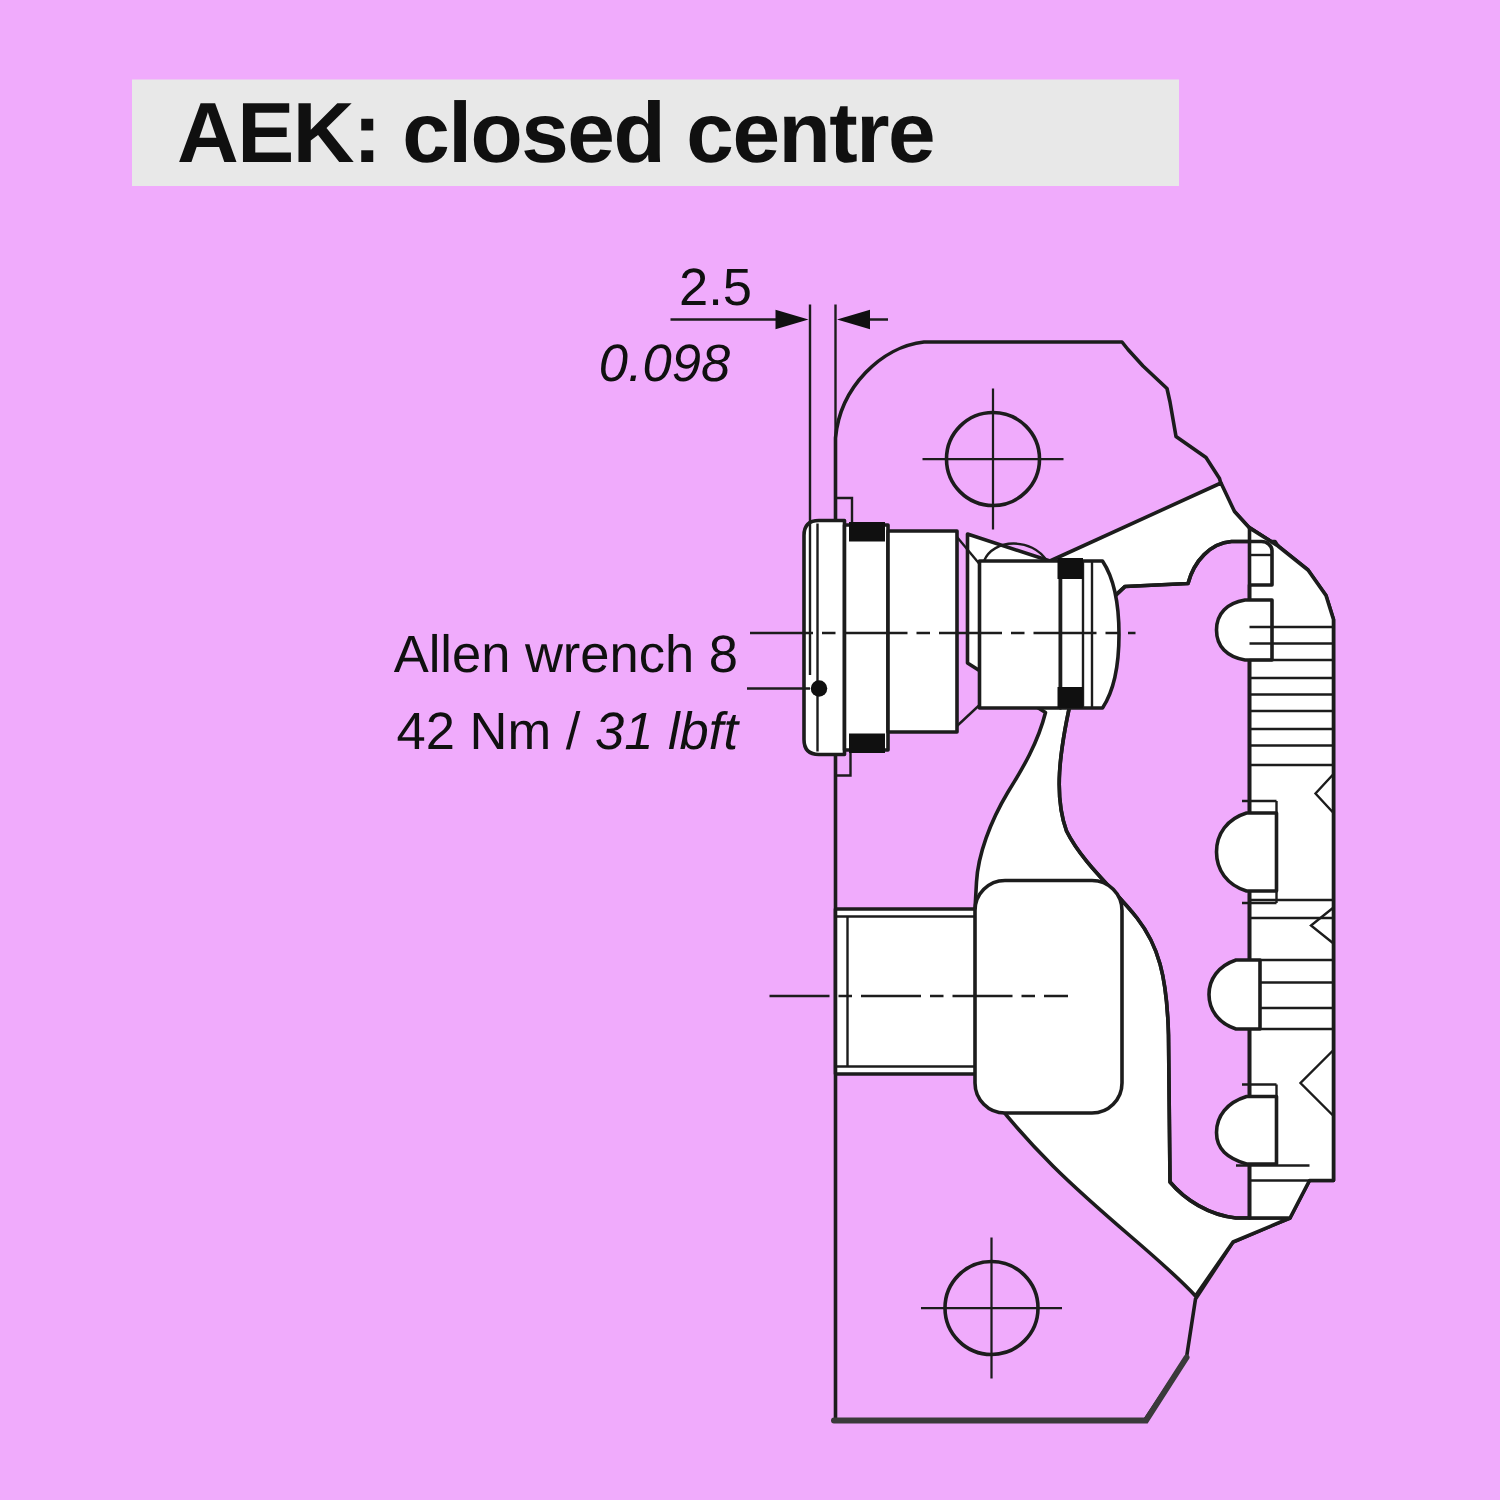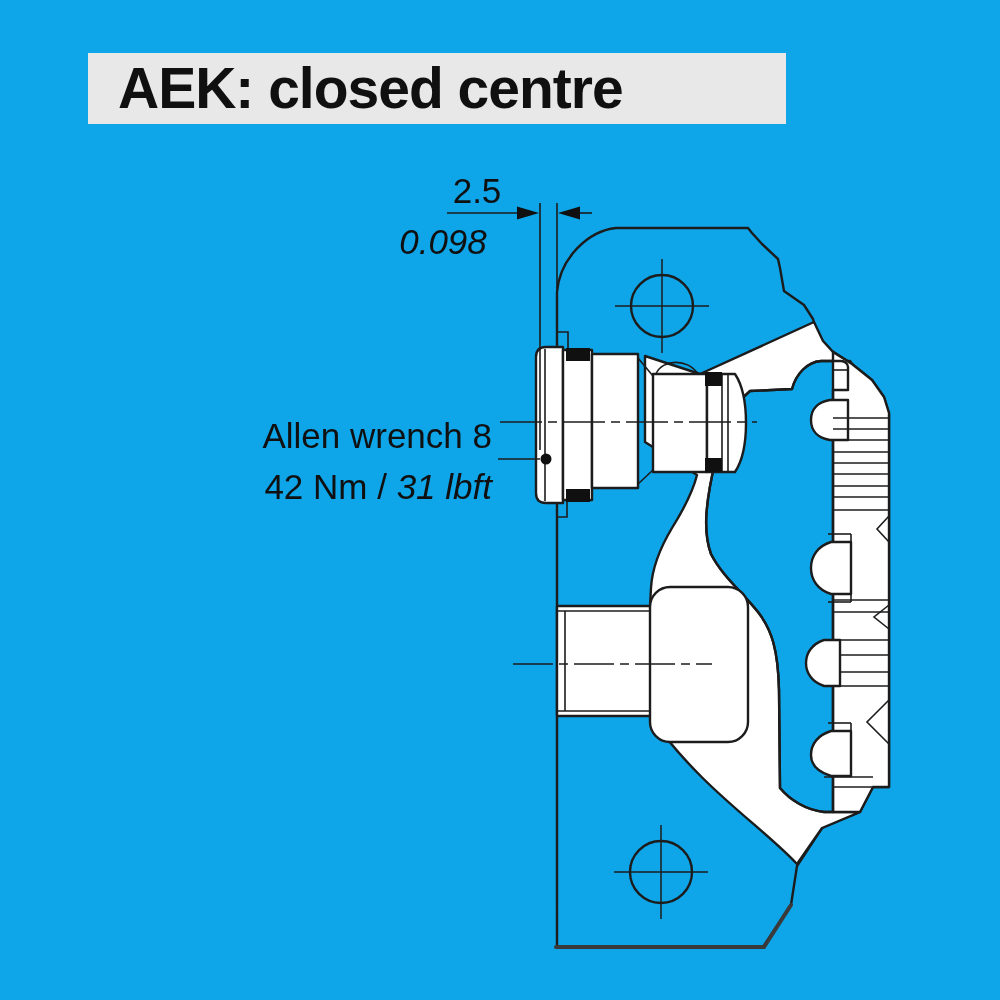--- a/index.html
+++ b/index.html
@@ -1,16 +1,16 @@
 <!DOCTYPE html>
 <html><head>
 <meta charset="utf-8">
 <style>
   html,body{margin:0;padding:0;background:#ffffff;}
-  .page{position:relative;width:1000px;height:1000px;background:#0ea5e9;overflow:hidden;
+  .page{position:relative;width:1000px;height:1000px;background:#f0abfc;overflow:hidden;
         font-family:"Liberation Sans", sans-serif;text-decoration:underline;}
   svg{position:absolute;left:0;top:0;}
   .ln{stroke:#1c1c1c;stroke-width:2.4;fill:none;stroke-linejoin:round;stroke-linecap:round;}
   .thin{stroke:#1c1c1c;stroke-width:1.6;fill:none;}
   .hair{stroke:#1c1c1c;stroke-width:1.5;fill:none;}
   .whitefill{fill:#ffffff;}
   .blackfill{fill:#101010;stroke:none;}
   .title-text{font-size:57px;font-weight:bold;fill:#101010;letter-spacing:-1px;}
   .dim-text{font-size:35px;fill:#101010;}
   .dim-text-i{font-size:35px;font-style:italic;fill:#101010;}

